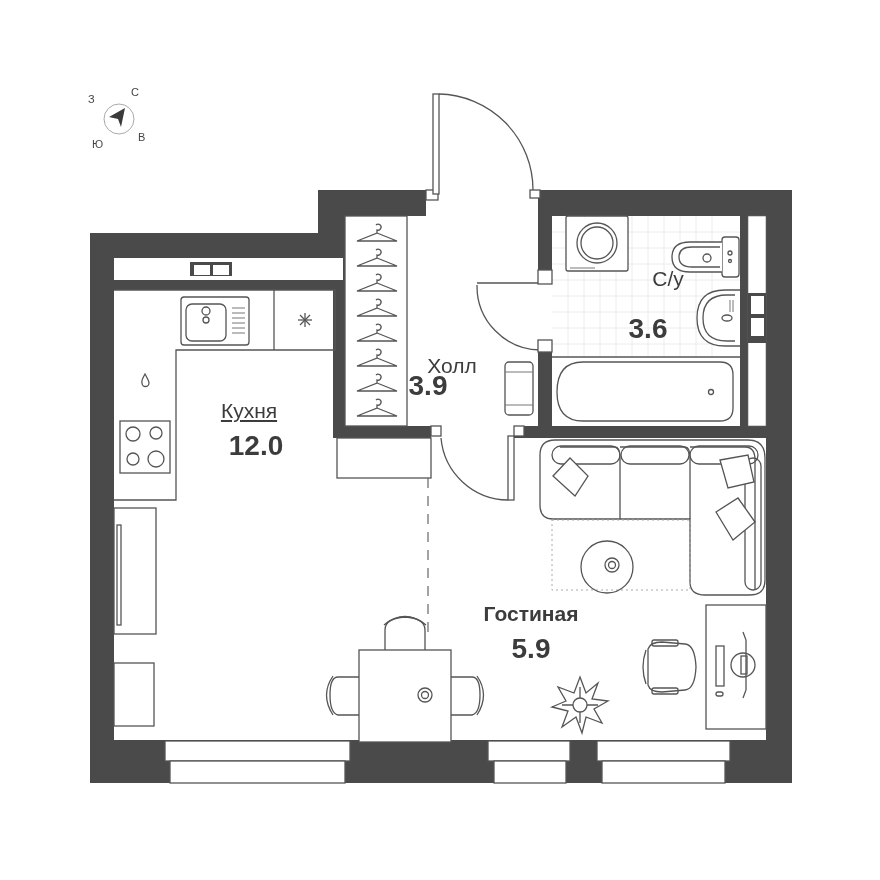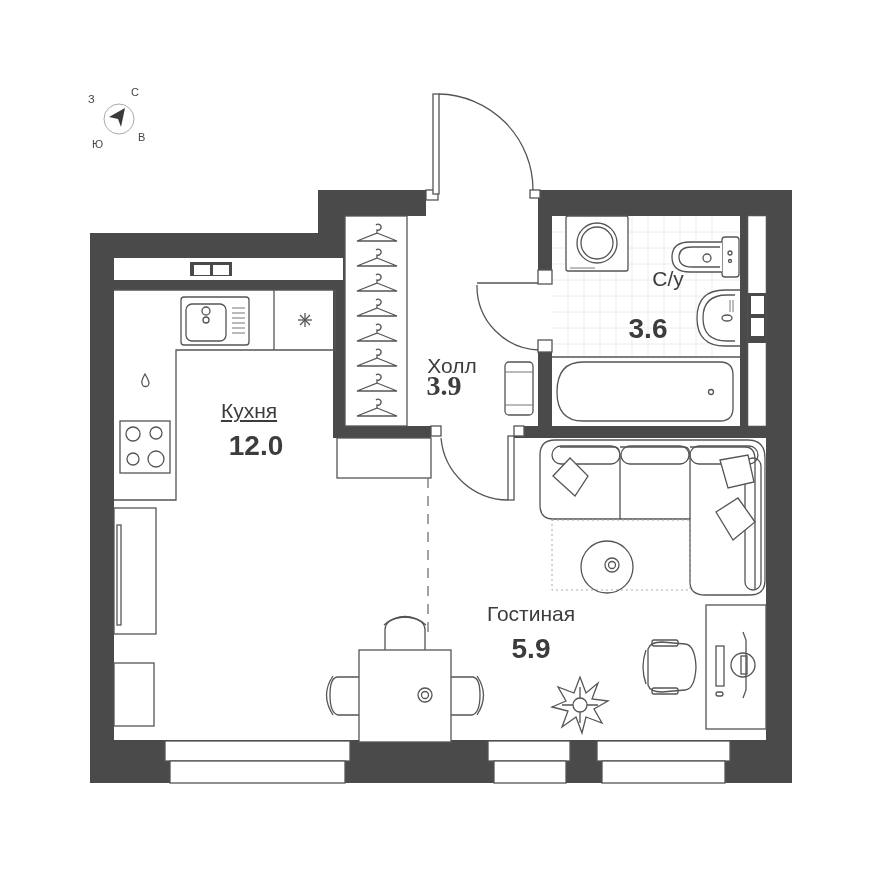--- a/index.html
+++ b/index.html
@@ -223,26 +223,26 @@
 
 <span class="compass-letter" style="left:131px;top:86px;">С</span>
 <span class="compass-letter" style="left:138px;top:131px;">В</span>
 <span class="compass-letter" style="left:92px;top:138px;">Ю</span>
 <span class="compass-letter" style="left:88px;top:93px;">З</span>
 
 <div class="room-name" style="left:249px;top:399px;text-decoration:underline;">Кухня</div>
 <div class="room-area" style="left:256px;top:430px;">12.0</div>
 
 <div class="room-name" style="left:452px;top:339px;margin-top:15px;">Холл</div>
-<div class="room-area" style="left:444px;top:370px;font-family:Liberation Serif, serif;">3.9</div>
+<div class="room-area" style="left:428px;top:370px;">3.9</div>
 
 <div class="room-name" style="left:624px;top:267px;margin-left:44px;">С/у</div>
 <div class="room-area" style="left:624px;top:313px;margin-left:24px;">3.6</div>
 
-<div class="room-name" style="left:531px;top:602px;">Гостиная</div>
+<div class="room-name" style="left:531px;top:602px;font-weight:bold;">Гостиная</div>
 <div class="room-area" style="left:531px;top:633px;">5.9</div>
 
 <svg style="position:absolute;left:0;top:0;width:880px;height:880px;pointer-events:none;" viewBox="0 0 880 880">
   <g fill="#fff" stroke="#555" stroke-width="1.3">
     <rect x="566" y="216" width="62" height="55" rx="2"></rect>
     <circle cx="597" cy="243" r="20" fill="none"></circle>
     <circle cx="597" cy="243" r="16" fill="none"></circle>
     <line x1="570" y1="268" x2="595" y2="268" stroke-width="0.8"></line>
   </g>
   <g fill="#fff" stroke="#555" stroke-width="1.3">

